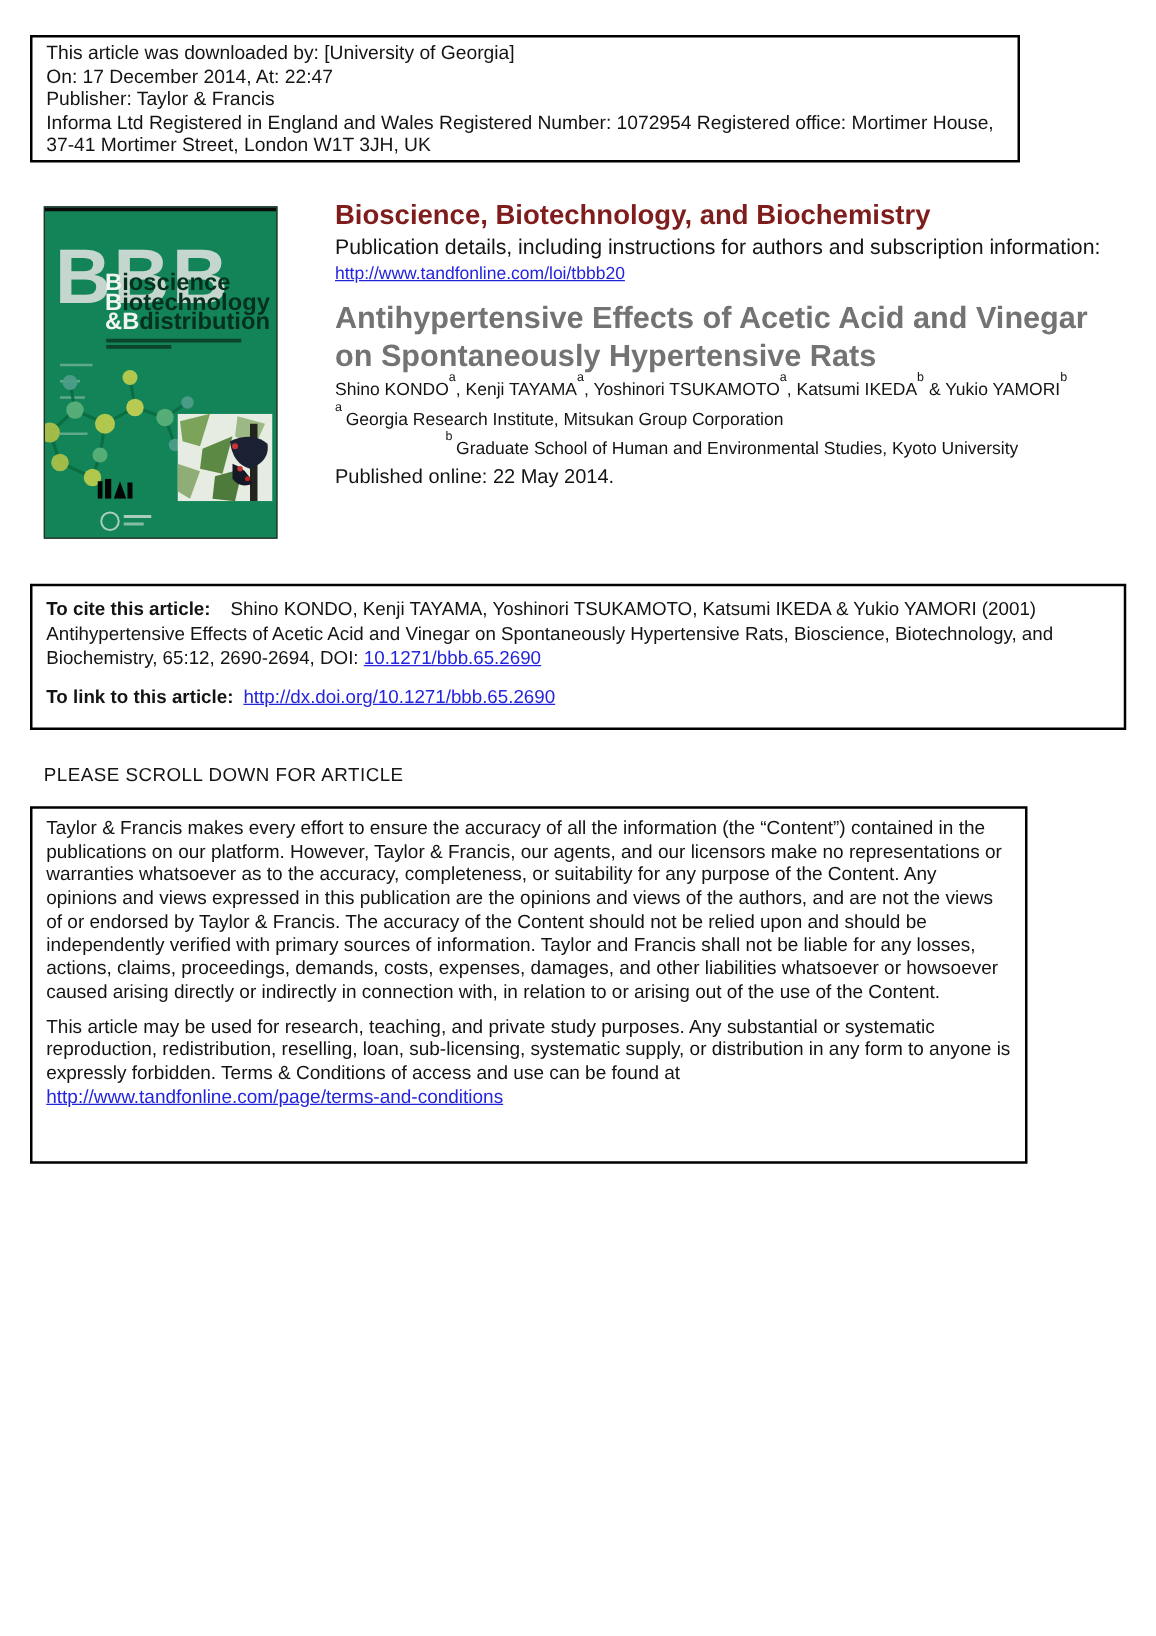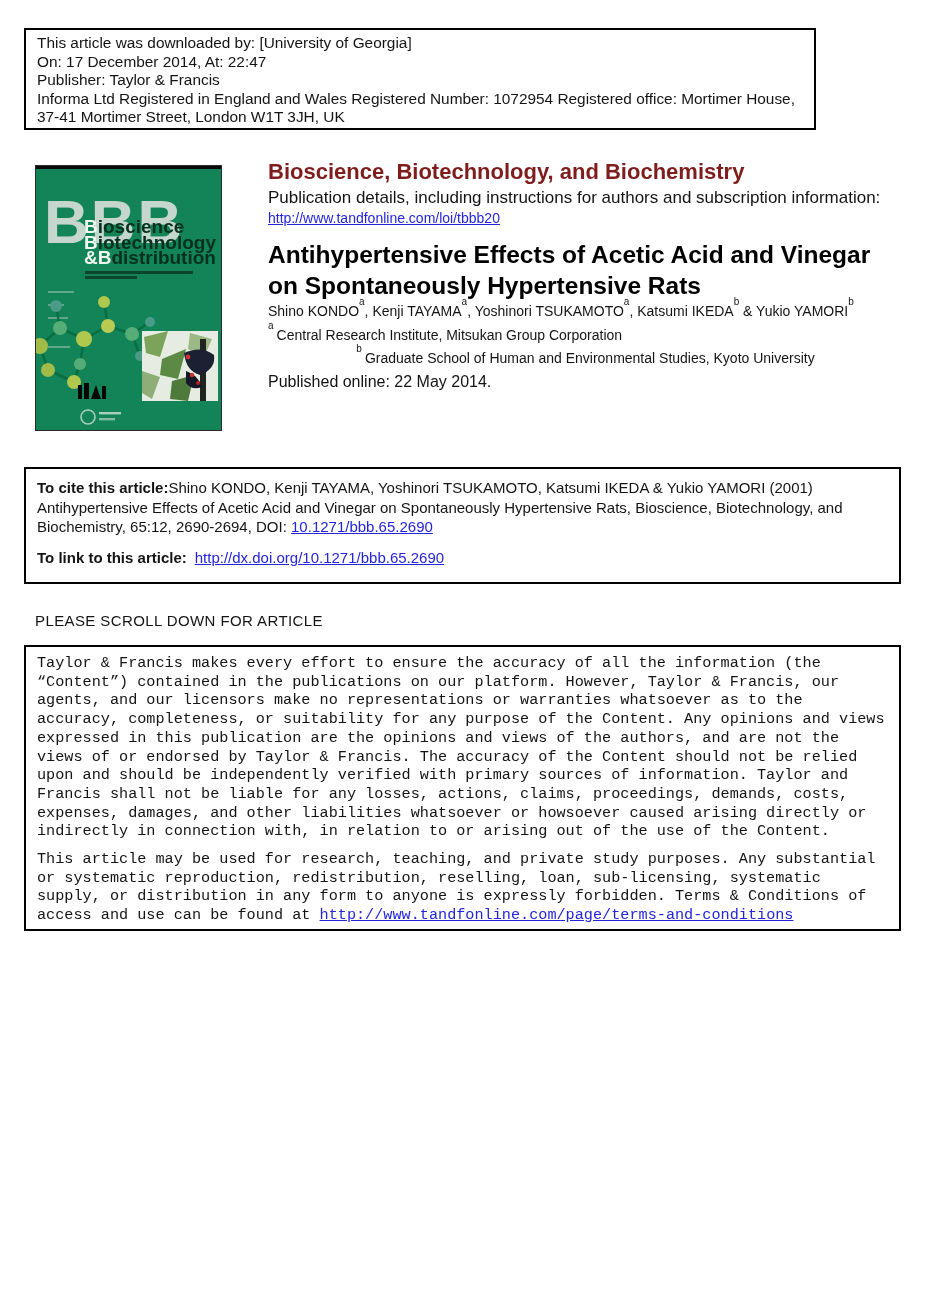--- a/index.html
+++ b/index.html
@@ -40,46 +40,46 @@
   #cover .ctitle .dk { color:#05301e; }
   #cover .subbar { position:absolute; background:#0a3a24; opacity:.85; height:2.5px; }
   #cover .volbar { position:absolute; background:#9fc9b0; opacity:.55; height:2px; }
   #cover svg { position:absolute; }
 
   
   .rcol { left:268px; width:635px; }
   #journal-title { top:159px; font-size:22px; font-weight:bold; color:#7f1d1d; }
   #journal-details { top:188px; font-size:17px; }
   #journal-link { top:210px; font-size:14px; }
-  #article-title { top:239px; font-size:24.5px; font-weight:bold; line-height:31px; color:#000000; }
+  #article-title { top:239px; font-size:24.5px; font-weight:bold; line-height:31px; color:#737373; }
   #authors-line { top:303px; font-size:14px; }
   sup { font-size:10px; line-height:0; position:relative; top:-5px; }
   .aff sup { margin-right:3px; }
   #aff-a { top:327px; font-size:14px; }
   #aff-b { top:350px; font-size:14px;text-align:center; }
   #published-online { top:373px; font-size:16px; }
 
   
   #cite-box {
     left:24px; top:467px; width:877px; height:117px;
     border:2px solid #000; padding:9px 11px;
     font-size:15px; line-height:19.5px;
   }
   #cite-box .p2 { margin-top:11px; }
-  #cite-box b { margin-right:0; }
+  #cite-box b { margin-right:16px; }
   #cite-box .p2 b { margin-right:8px; }
 
   
   #scroll-notice { left:35px; top:612px; font-size:15px; letter-spacing:.4px; }
 
   
   #disclaimer-box {
-    left:24px; top:645px; width:877px; height:286px;
+    left:24px; top:645px; width:798px; height:286px;
     border:2px solid #000; padding:7px 11px;
-    font-size:15.2px; line-height:18.7px;font-family:Liberation Mono, monospace;
+    font-size:15.2px; line-height:18.7px;
   }
   #disclaimer-box .p2 { margin-top:9px; }
 </style>
 </head>
 <body>
 
 <div id="top-box" class="abs">
   <div>This article was downloaded by: [University of Georgia]</div>
   <div>On: 17 December 2014, At: 22:47</div>
   <div>Publisher: Taylor &amp; Francis</div>
@@ -170,21 +170,21 @@
 <div id="article-title" class="abs rcol">
   <div>Antihypertensive Effects of Acetic Acid and Vinegar</div>
   <div>on Spontaneously Hypertensive Rats</div>
 </div>
 
 <div id="authors-line" class="abs rcol">
   <span><span>Shino KONDO</span><sup>a</sup><span>, </span></span><span><span>Kenji TAYAMA</span><sup>a</sup><span>, </span></span><span><span>Yoshinori TSUKAMOTO</span><sup>a</sup><span>, </span></span><span><span>Katsumi IKEDA</span><sup>b</sup><span> &amp; </span></span><span><span>Yukio YAMORI</span><sup>b</sup><span></span></span>
 </div>
 
 <div id="aff-a" class="abs rcol aff">
-  <sup>a</sup><span>Central Research Institute, Mitsukan Group Corporation</span>
+  <sup>a</sup><span>Georgia Research Institute, Mitsukan Group Corporation</span>
 </div>
 <div id="aff-b" class="abs rcol aff">
   <sup>b</sup><span>Graduate School of Human and Environmental Studies, Kyoto University</span>
 </div>
 <div id="published-online" class="abs rcol">Published online: 22 May 2014.</div>
 
 <div id="cite-box" class="abs">
   <div class="p1">
     <b>To cite this article:</b><span>Shino KONDO, Kenji TAYAMA, Yoshinori TSUKAMOTO, Katsumi IKEDA &amp; Yukio YAMORI (2001) Antihypertensive Effects of Acetic Acid and Vinegar on Spontaneously Hypertensive Rats, Bioscience, Biotechnology, and Biochemistry, 65:12, 2690-2694, DOI: </span><a>10.1271/bbb.65.2690</a>
   </div>

